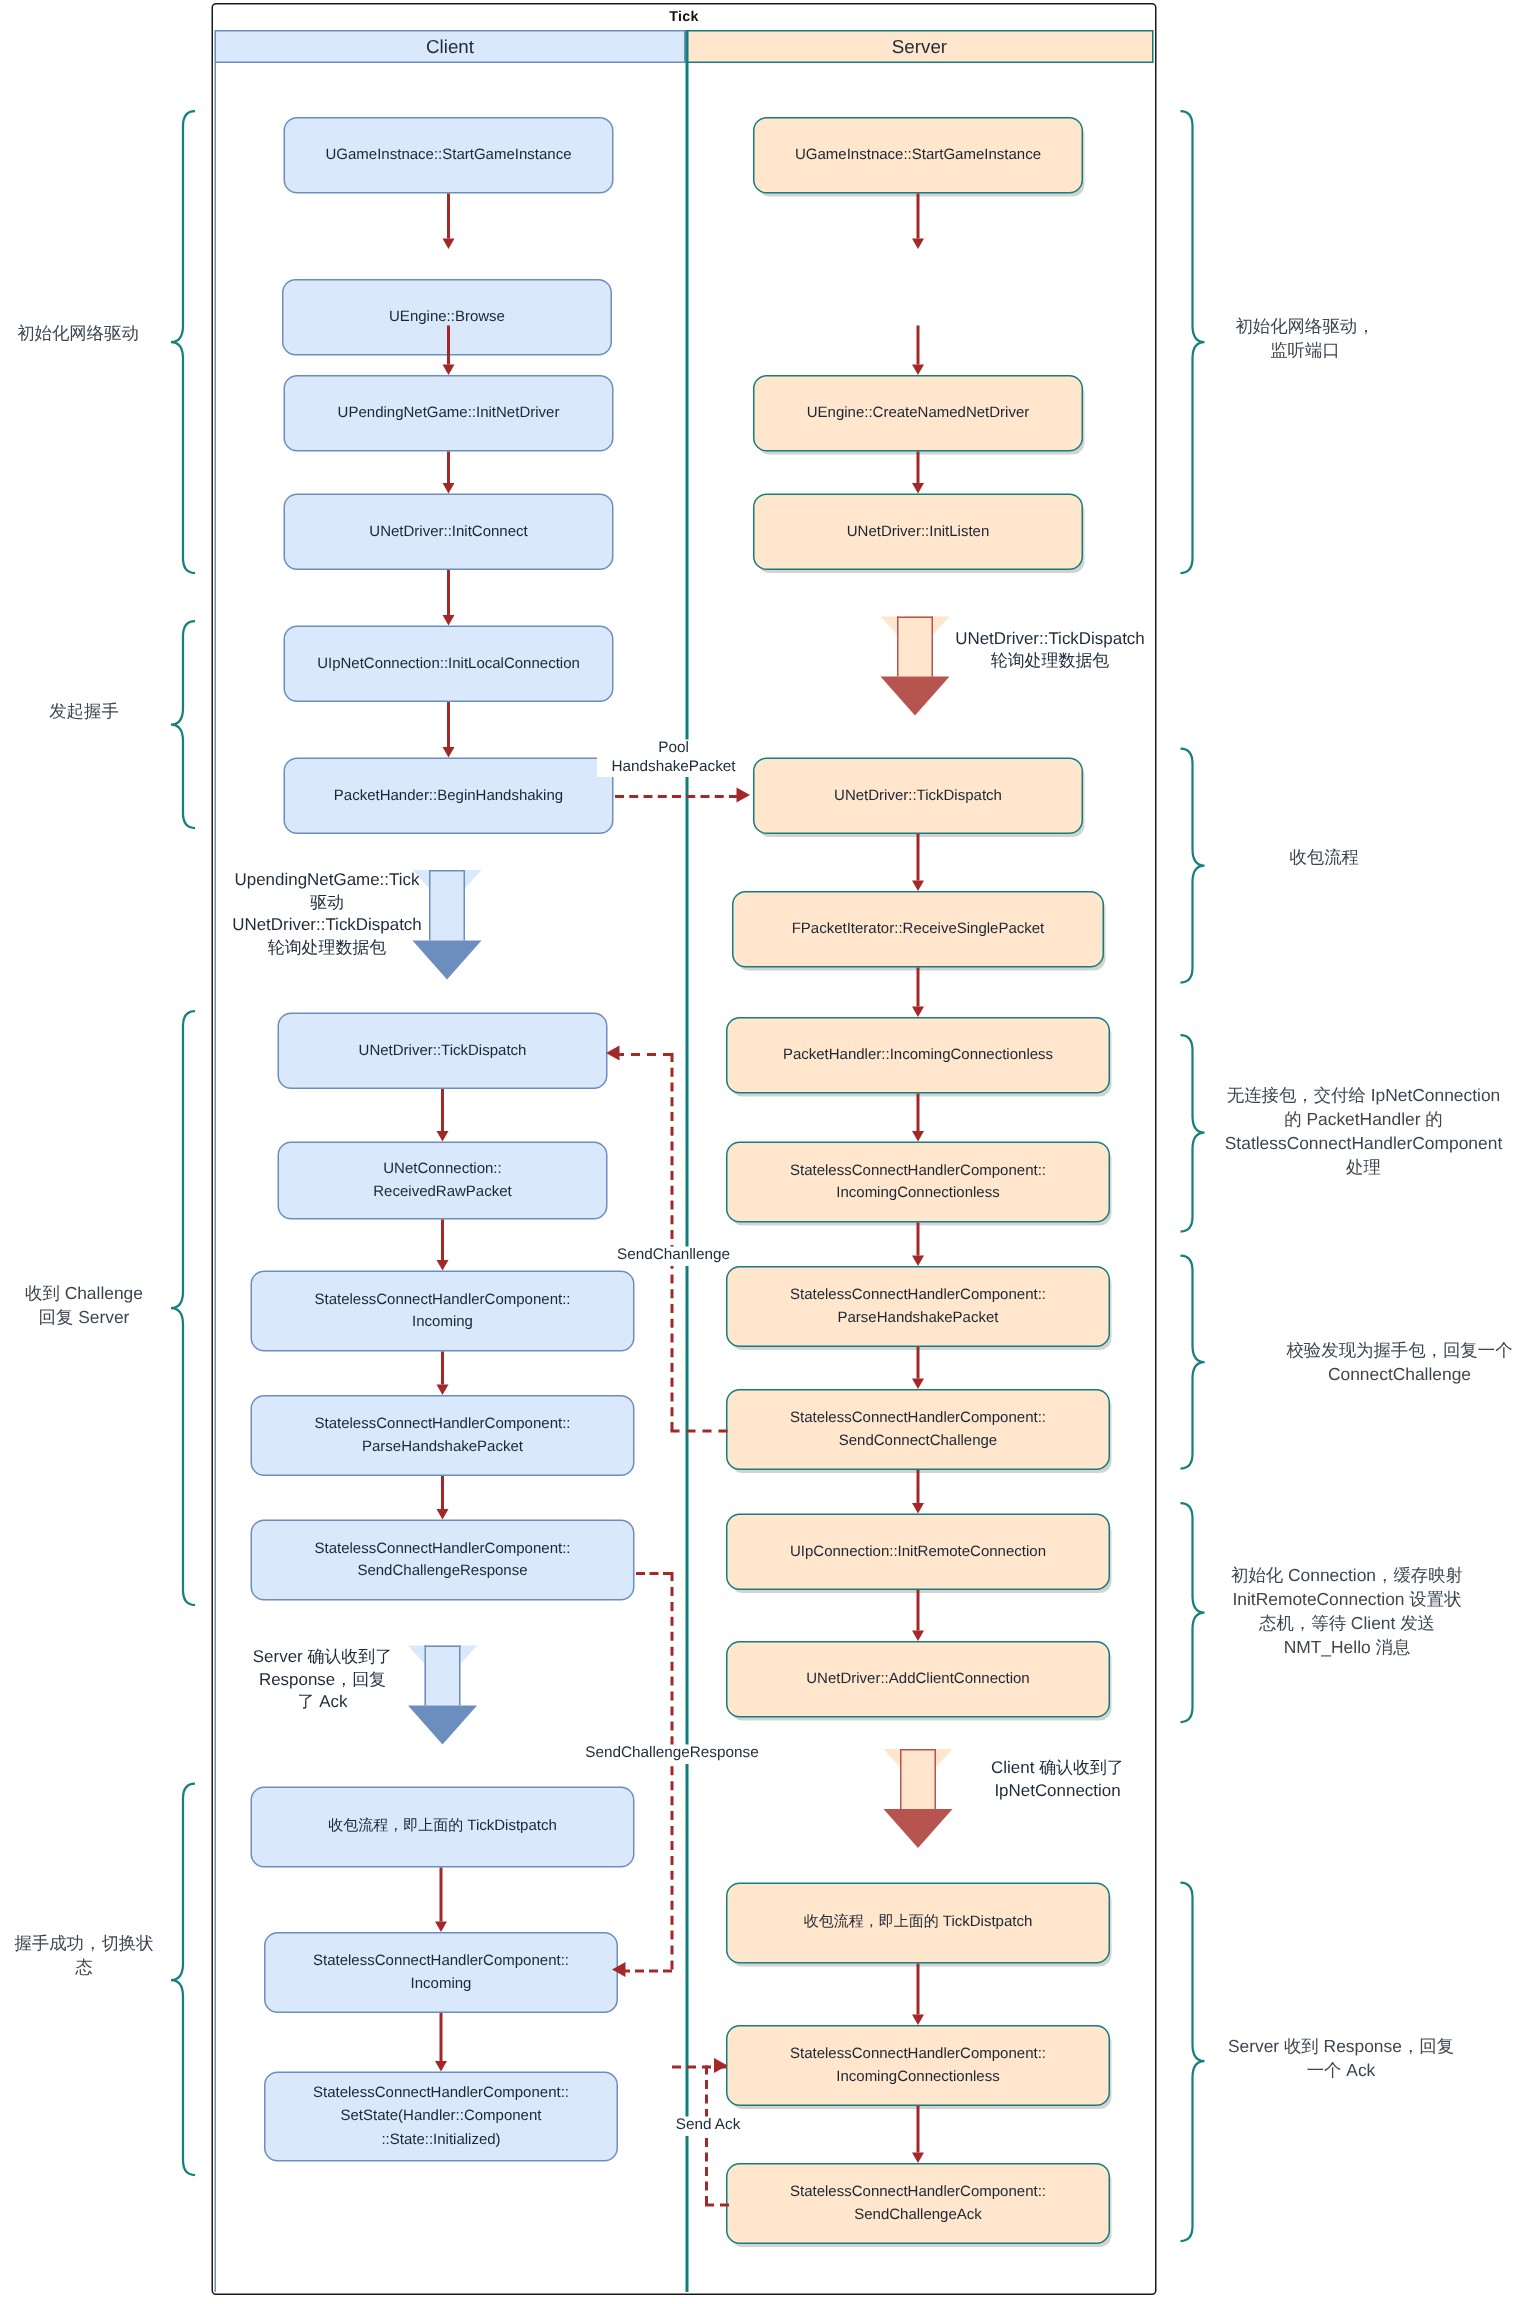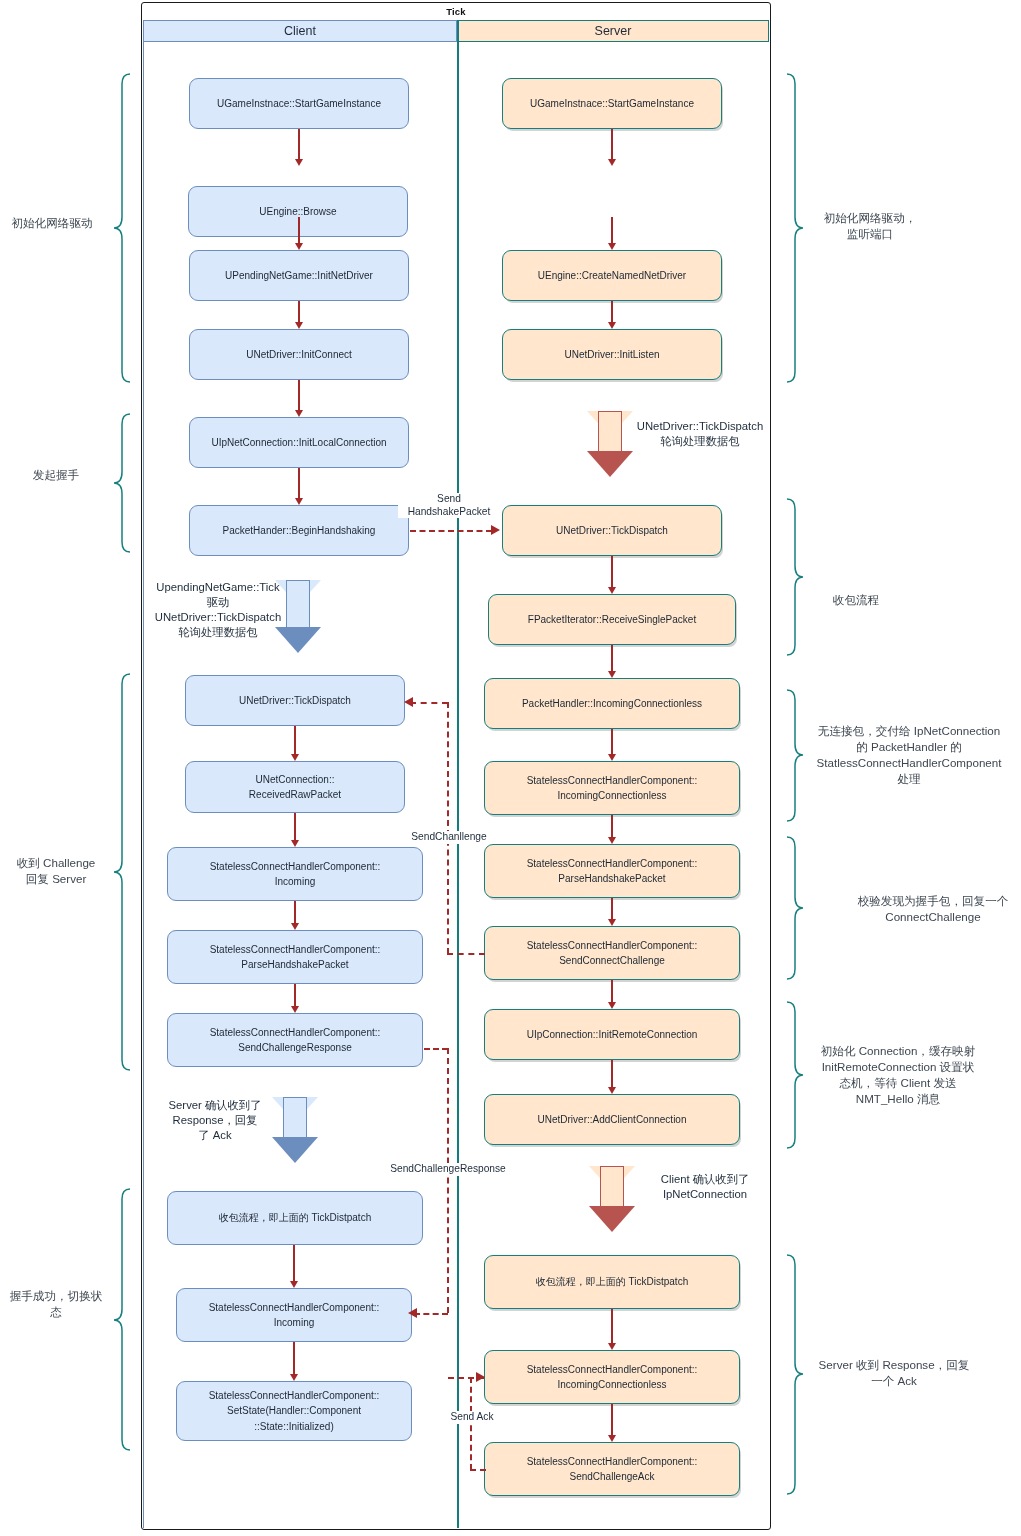--- a/index.html
+++ b/index.html
@@ -247,21 +247,21 @@
       <i style="height:34px;"></i>
       <b style="top:34px;"></b>
     </div>
   <div class="varrow" style="left:612px;top:1404px;">
       <i style="height:31px;"></i>
       <b style="top:31px;"></b>
     </div>
 
   <div class="dseg-h" style="left:410px;top:530px;width:82px;"></div>
   <div class="dhead-r" style="left:491px;top:525px;"></div>
-  <div class="msg-label" style="left:398px;top:493px;width:100px;">Send
+  <div class="msg-label" style="left:398px;top:493px;width:100px;">Pool
 HandshakePacket</div>
 
   <div class="dseg-h" style="left:447px;top:953px;width:38px;"></div>
   <div class="dseg-v" style="left:447px;top:702px;height:252px;"></div>
   <div class="dseg-h" style="left:410px;top:702px;width:38px;"></div>
   <div class="dhead-l" style="left:404px;top:697px;"></div>
   <div class="msg-label" style="left:405px;top:831px;width:86px;">SendChanllenge</div>
 
   <div class="dseg-h" style="left:424px;top:1048px;width:24px;"></div>
   <div class="dseg-v" style="left:447px;top:1048px;height:265px;"></div>
@@ -346,21 +346,21 @@
     </svg>
   </div>
   <div class="brace-label" style="left:806px;top:210px;width:128px;">初始化网络驱动，
 监听端口</div>
 
   <div class="brace" style="left:785px;top:497px;">
     <svg width="20" height="160" viewBox="0 0 20 160">
       <path d="M2 2 Q10 2 10 12 L10 69 Q10 80 18 80 Q10 80 10 91 L10 148 Q10 158 2 158" fill="none" stroke="#17807f" stroke-width="1.5"></path>
     </svg>
   </div>
-  <div class="brace-label" style="left:806px;top:592px;width:100px;">收包流程</div>
+  <div class="brace-label" style="left:806px;top:564px;width:100px;text-align:right;">收包流程</div>
 
   <div class="brace" style="left:785px;top:688px;">
     <svg width="20" height="135" viewBox="0 0 20 135">
       <path d="M2 2 Q10 2 10 12 L10 56 Q10 67 18 67 Q10 67 10 78 L10 123 Q10 133 2 133" fill="none" stroke="#17807f" stroke-width="1.5"></path>
     </svg>
   </div>
   <div class="brace-label" style="left:800px;top:723px;width:218px;">无连接包，交付给 IpNetConnection
 的 PacketHandler 的
 StatlessConnectHandlerComponent
 处理</div>

